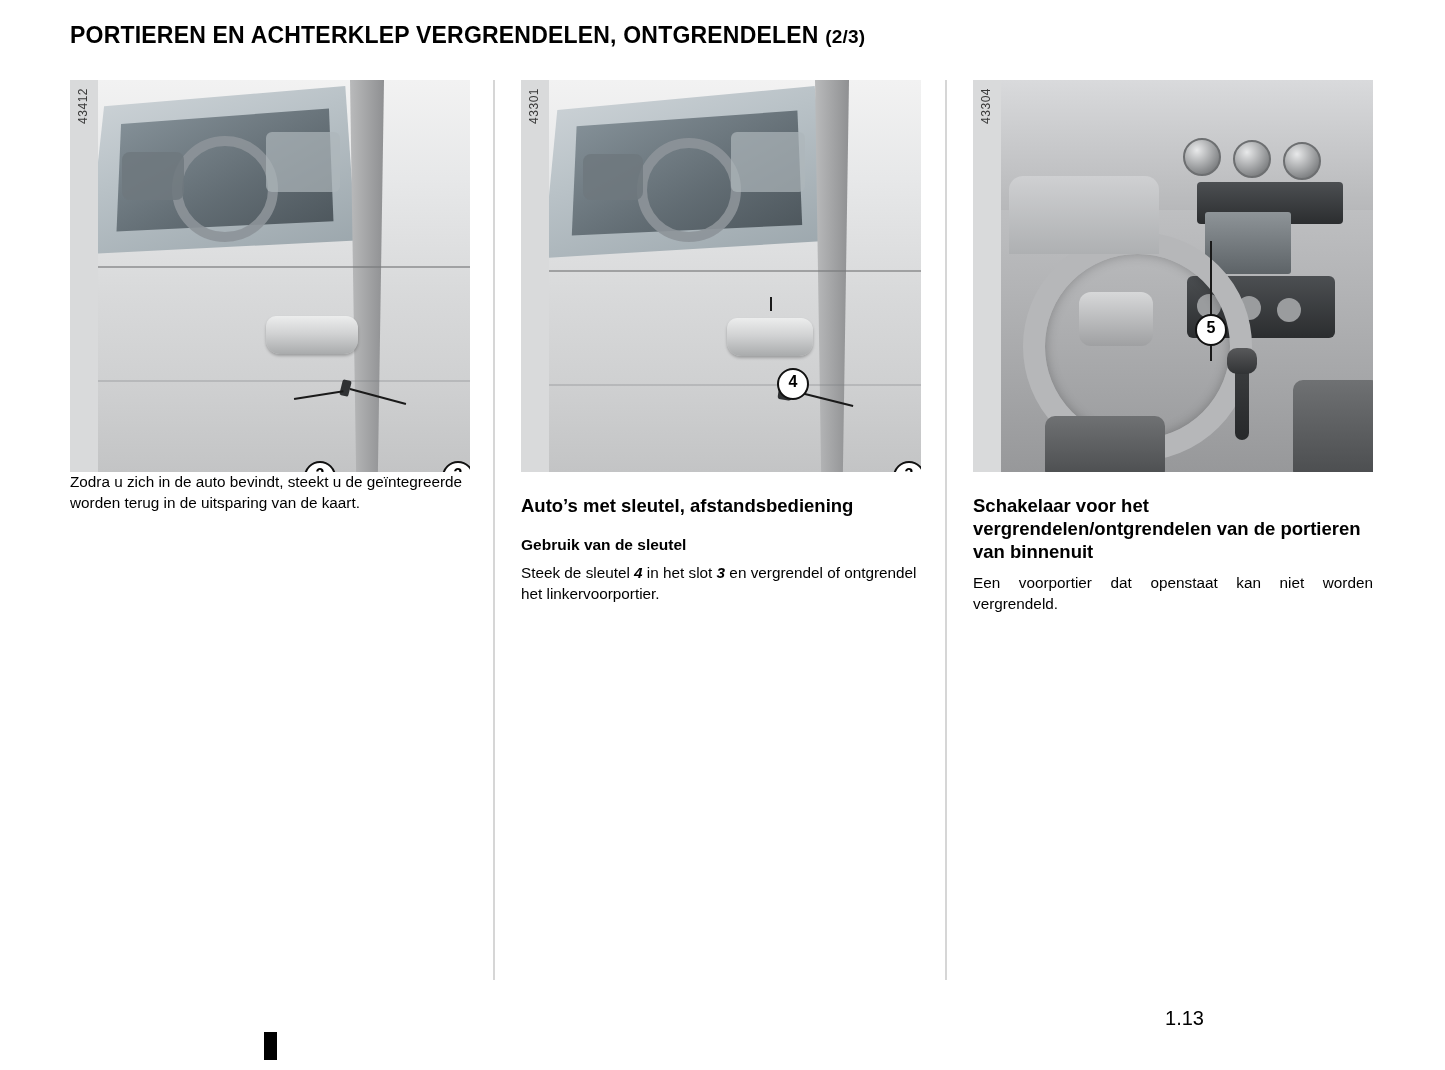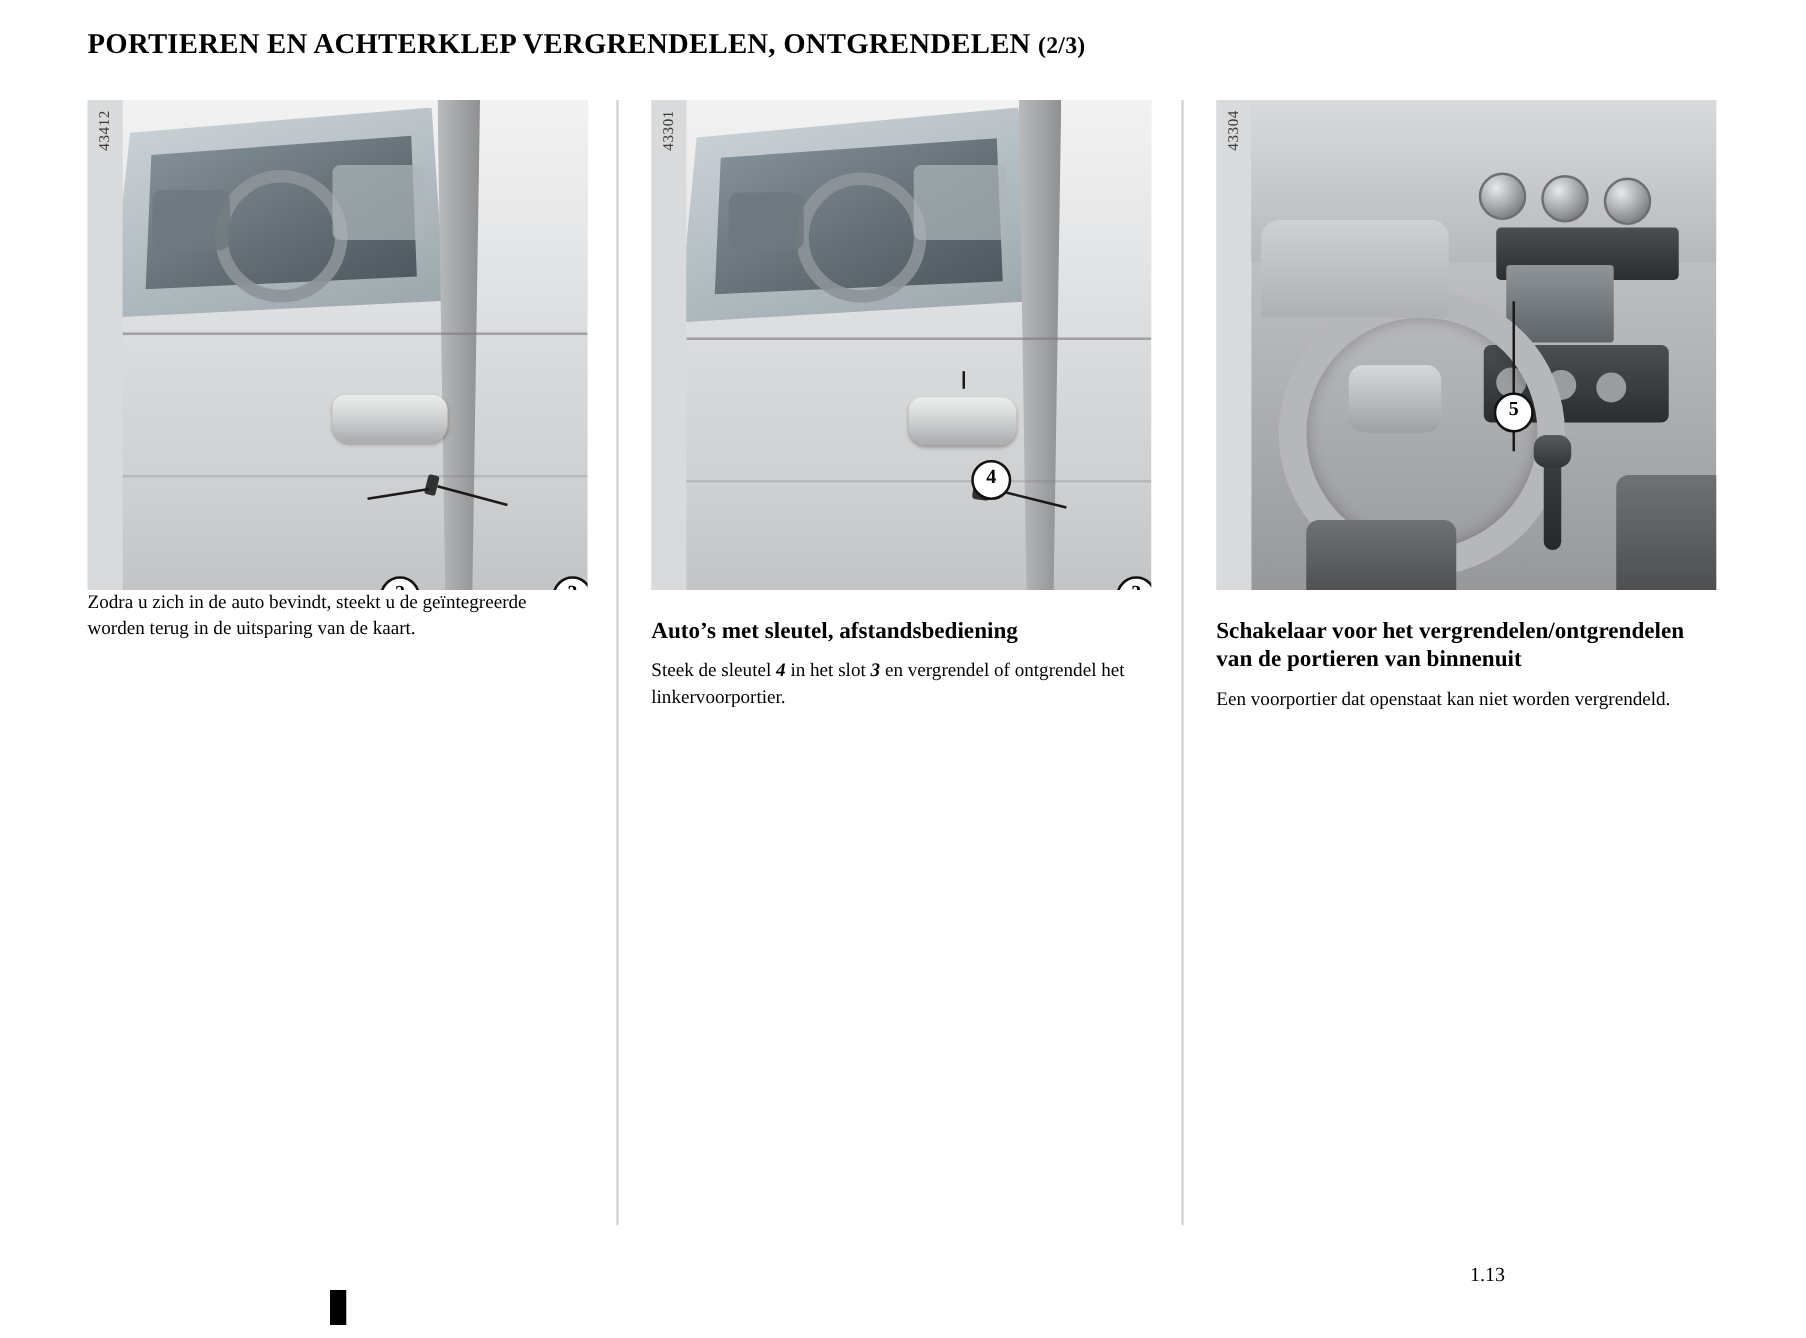--- a/index.html
+++ b/index.html
@@ -14,21 +14,20 @@
     color: #000000;
     position: relative;
     overflow: hidden;
   }
 
   .page {
     position: absolute;
     left: 0; top: 0;
     width: 1274px;
     height: 1070px;
-    font-family: Liberation Serif, serif;
   }
 
   
   .page-title {
     position: absolute;
     left: 70px;
     top: 22px;
     font-size: 23px;
     font-weight: bold;
     letter-spacing: 0.2px;
@@ -236,21 +235,21 @@
   b.ital {
     font-style: italic;
     font-weight: bold;
   }
 
   
   .folio {
     position: absolute;
     right: 70px;
     bottom: 40px;
-    font-size: 16px;
+    font-size: 20px;
     text-align: right;
   }
   .black-mark {
     position: absolute;
     left: 264px;
     bottom: 10px;
     width: 13px;
     height: 28px;
     background: #000;
   }
@@ -325,20 +324,21 @@
 
         <div class="lockdot" style="left:230px; top:296px; width:14px; height:24px; border-radius:3px; transform:rotate(8deg);"></div>
         <div class="leader" style="left:222px; top:230px; width:14px; height:2px; transform: rotate(-90deg); transform-origin: left center;"></div>
         <div class="leader" style="left:244px; top:310px; width:62px; transform: rotate(14deg);"></div>
       </div>
       <div class="callout" style="left:256px; top:288px;">4</div>
       <div class="callout" style="left:372px; top:381px;">3</div>
     </div>
 
     <h2 class="h2">Auto’s met sleutel, afstandsbediening</h2>
+    <h3 class="h3">Gebruik van de sleutel</h3>
 
     <p class="body">
       <span>Steek de sleutel </span><b class="ital">4</b><span> in het slot </span><b class="ital">3</b><span> en vergrendel of ontgrendel het linkervoorportier.</span>
     </p>
   </div>
 
   <div class="col col-3">
 
     <div class="illus">
       <div class="illus-code">43304</div>

